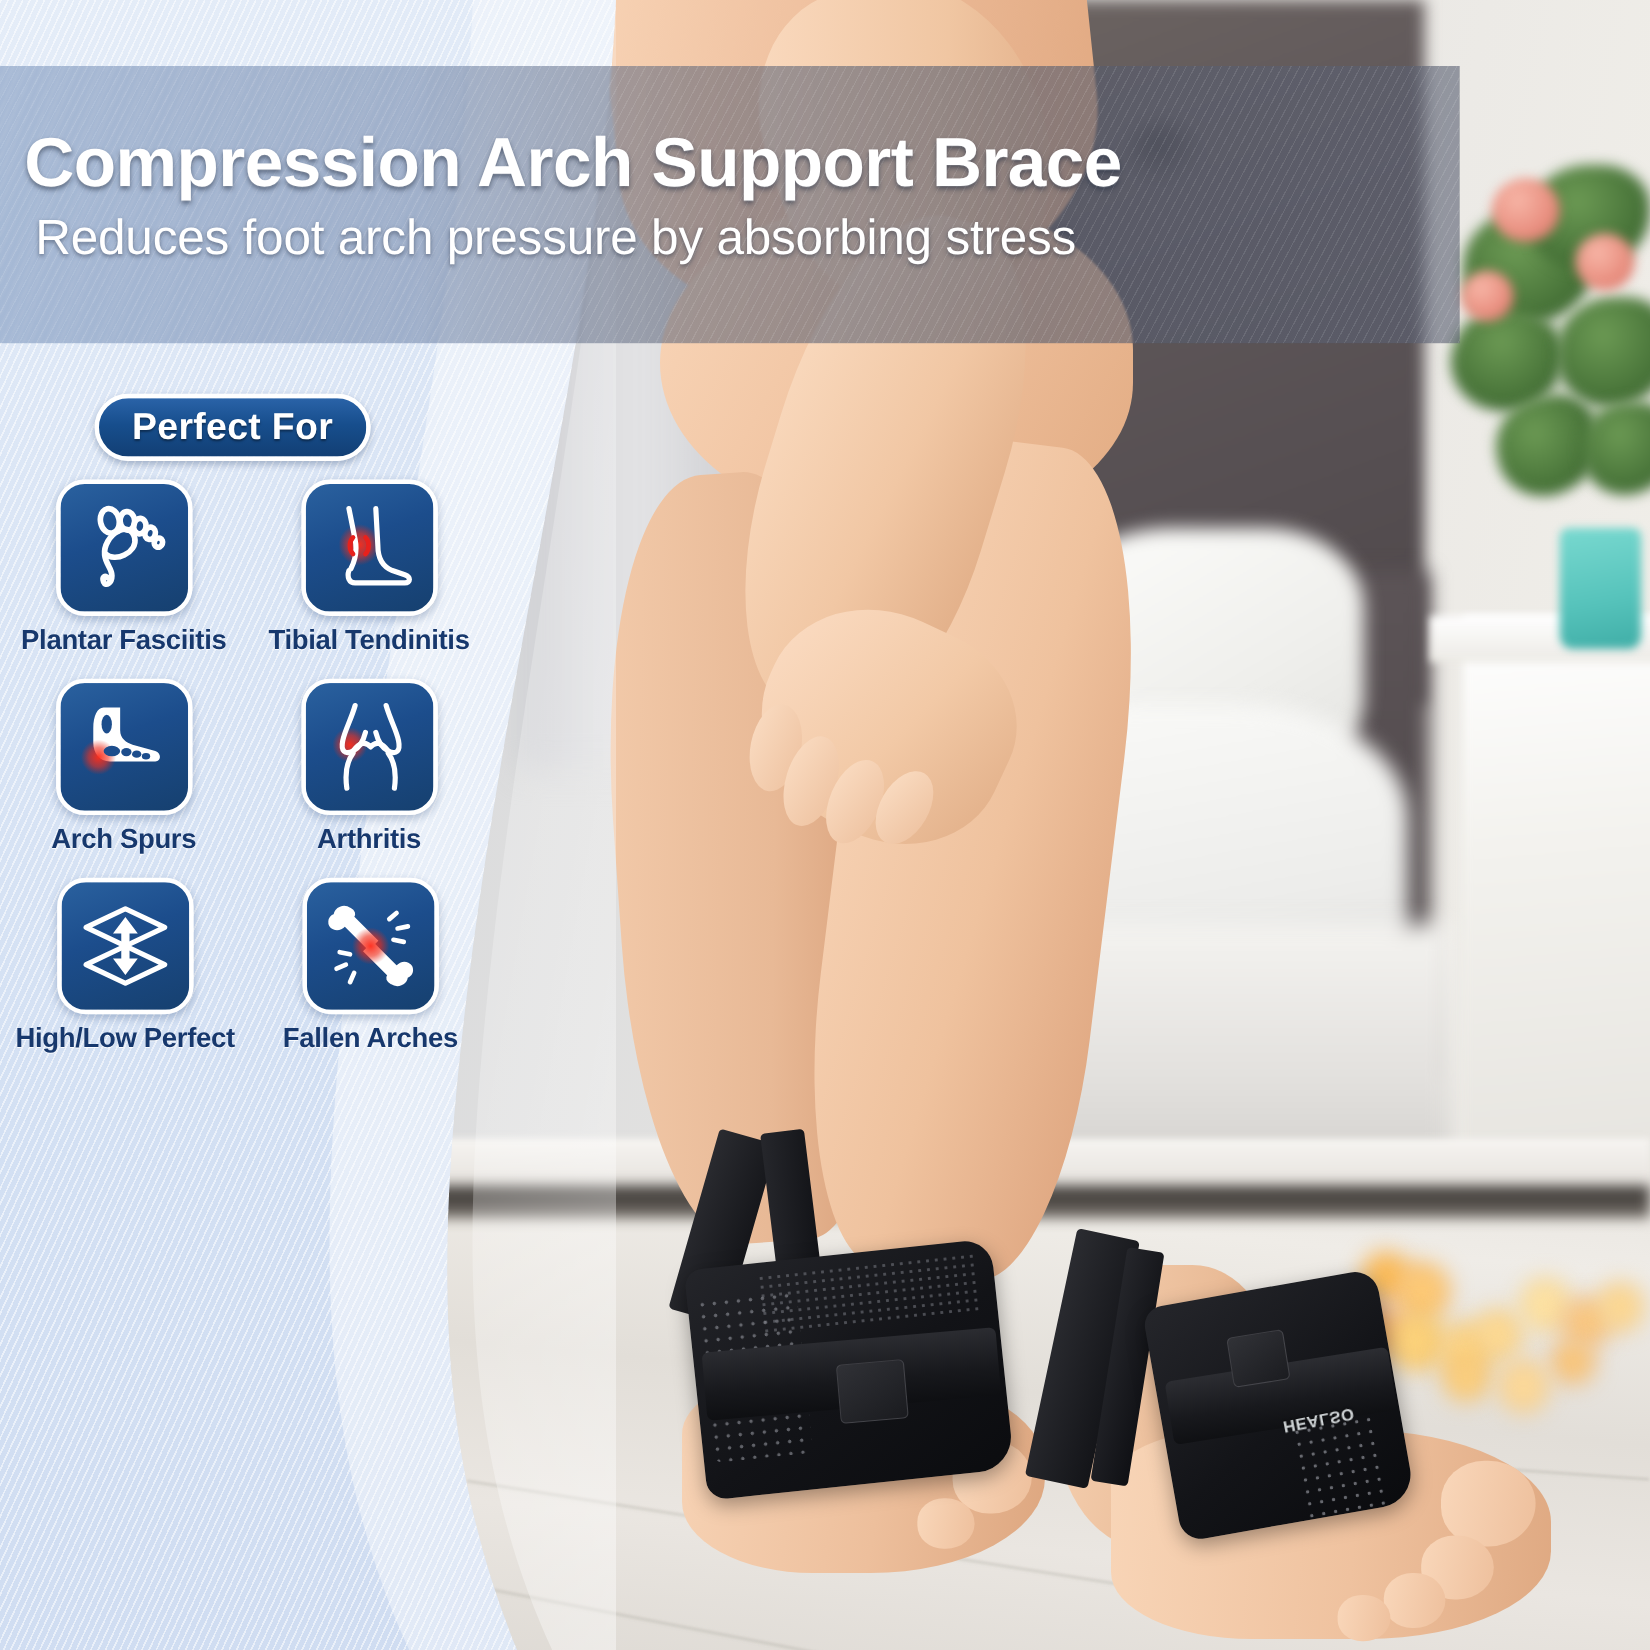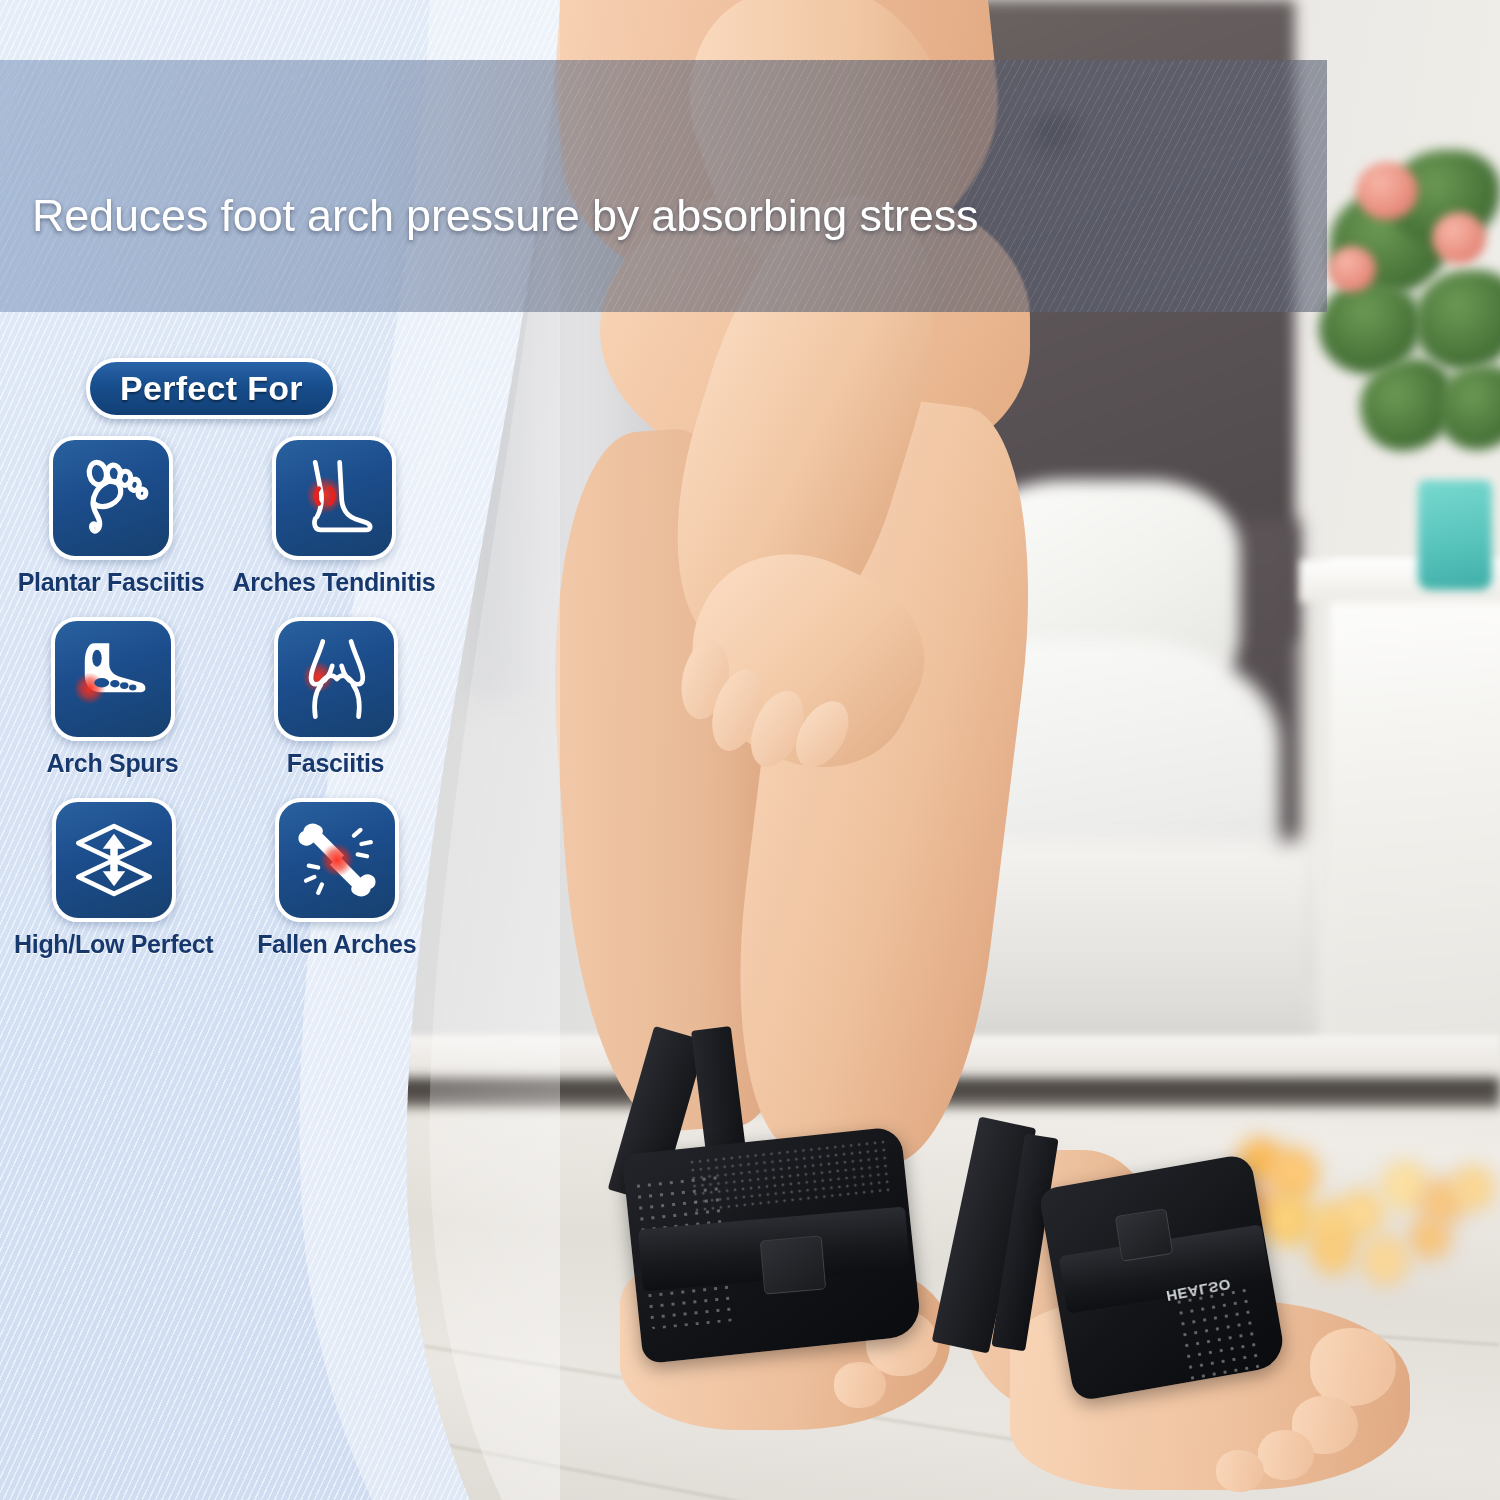--- a/index.html
+++ b/index.html
@@ -434,20 +434,21 @@
     <div class="brand-tag"><span>HEALSO</span></div>
   </div>
 
   <div class="panel"></div>
   <div class="panel-swoosh"></div>
   <div class="panel-edge-glow"></div>
 
   <div class="banner">
     <div class="banner-texture"></div>
   </div>
+  <div class="title">Compression Arch Support Brace</div>
   <div class="subtitle">Reduces foot arch pressure by absorbing stress</div>
 
   <div class="badge">
     <span>Perfect For</span>
   </div>
 
   <div class="grid">
 
     <div class="grid-row">
 
@@ -482,21 +483,21 @@
             <g fill="none" stroke="#ffffff" stroke-width="5" stroke-linecap="round" stroke-linejoin="round">
               <path d="M30 12 L36 42 C38 52 36 62 32 70"></path>
               <path d="M56 12 L58 48 C58 60 62 68 72 72 L84 76 C90 78 90 84 84 84 L36 84 C30 84 28 78 30 72"></path>
             </g>
             <g fill="none" stroke="#e8211c" stroke-width="4.5" stroke-linecap="round">
               <path d="M34 40 C30 44 30 52 34 56"></path>
               <path d="M46 40 C50 44 50 52 46 56"></path>
             </g>
           </svg>
         </div>
-        <div class="cell-label">Arches Tendinitis</div>
+        <div class="cell-label">Tibial Tendinitis</div>
       </div>
     </div>
 
     <div class="grid-row">
 
       <div class="cell">
         <div class="tile">
           <svg viewBox="0 0 100 100">
             <defs>
               <radialGradient id="painB" cx="50%" cy="50%" r="50%">
@@ -534,21 +535,21 @@
             <circle cx="31" cy="48" r="17" fill="url(#painC)"></circle>
             <g fill="none" stroke="#ffffff" stroke-width="5" stroke-linecap="round" stroke-linejoin="round">
               <path d="M36 10 C32 24 26 34 24 44 C22 54 26 58 34 54 C40 51 44 44 46 36"></path>
               <path d="M66 10 C70 24 76 34 78 44 C80 54 76 58 68 54 C62 51 58 44 56 36"></path>
               <path d="M34 56 C28 64 26 76 28 90"></path>
               <path d="M68 56 C74 64 76 76 74 90"></path>
               <path d="M34 54 C40 46 46 44 51 50 C56 44 62 46 68 54"></path>
             </g>
           </svg>
         </div>
-        <div class="cell-label">Fasciitis</div>
+        <div class="cell-label">Arthritis</div>
       </div>
     </div>
 
     <div class="grid-row">
 
       <div class="cell">
         <div class="tile">
           <svg viewBox="0 0 100 100">
             <g fill="none" stroke="#ffffff" stroke-width="5" stroke-linejoin="round">
               <path d="M50 14 L88 32 L50 50 L12 32 Z"></path>

